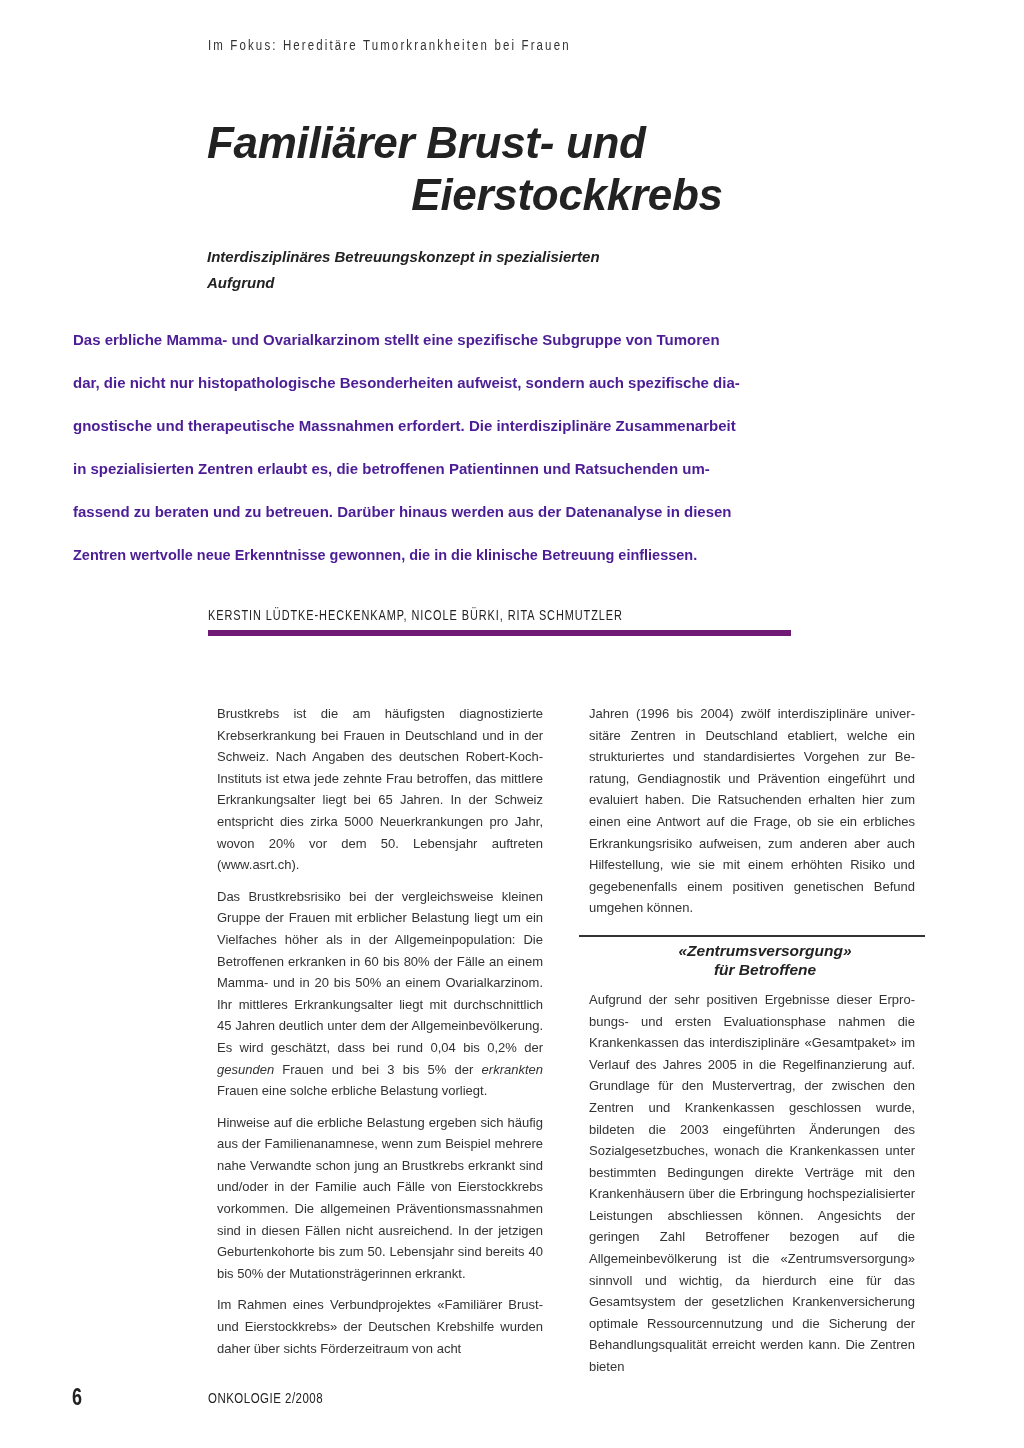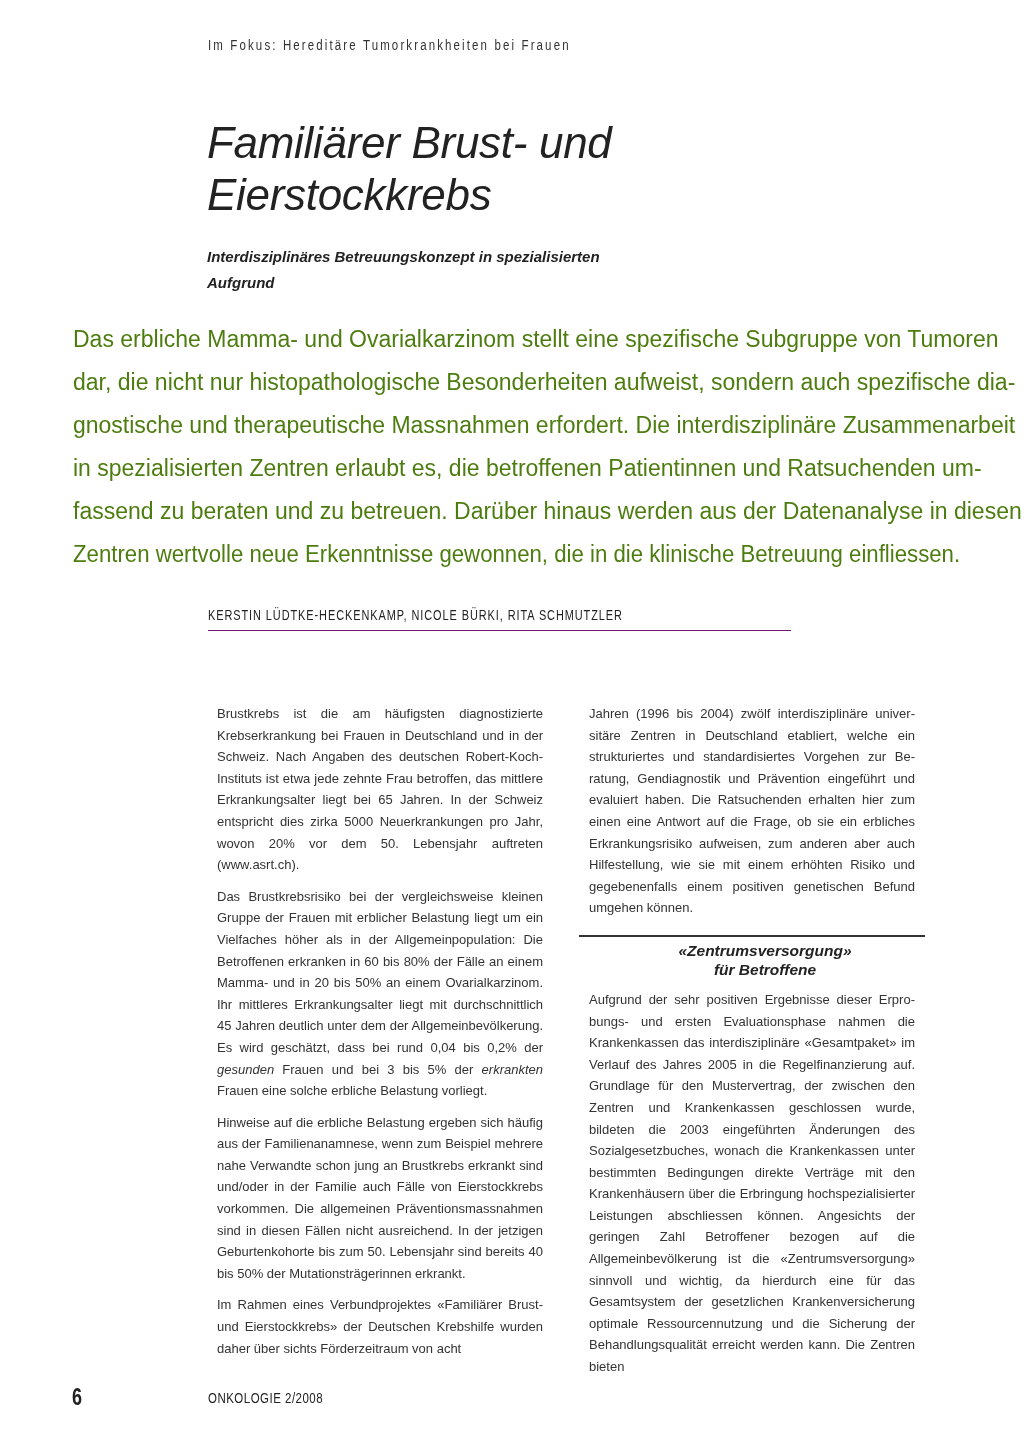--- a/index.html
+++ b/index.html
@@ -4,38 +4,38 @@
 <style>
   html, body { margin: 0; padding: 0; background: #ffffff; }
   body { width: 1024px; height: 1448px; position: relative; overflow: hidden; color: #2b2b2b; }
   .kicker {
     position: absolute; left: 208px; top: 37px;
     font-family: "Liberation Sans", sans-serif; font-size: 14px; letter-spacing: 2.6px;
     color: #333; transform: scaleX(0.82); transform-origin: left top; white-space: nowrap;
   }
   .title {
     position: absolute; left: 207px; top: 117px; width: 720px;
-    font-family: "Liberation Sans", sans-serif; font-style: italic; font-weight: normal;
+    font-family: "Liberation Sans", sans-serif; font-style: italic; font-weight: bold;
     font-size: 44px; line-height: 52px; color: #222; letter-spacing: -0.3px;
   }
   .subtitle {
     position: absolute; left: 207px; top: 244px; width: 720px;
     font-family: "Liberation Sans", sans-serif; font-style: italic; font-weight: bold;
     font-size: 15px; line-height: 26px; color: #222;
   }
   .lead {
     position: absolute; left: 73px; top: 318px; width: 842px;
-    font-family: "Liberation Sans", sans-serif; font-size: 23px; line-height: 43px; color: #4d7c0f;
+    font-family: "Liberation Sans", sans-serif; font-size: 15px; line-height: 43px; color: #4c1d95; font-weight: bold;
   }
   .lead span {
     display: block; white-space: nowrap; transform-origin: left top;
   }
   .authors {
     position: absolute; left: 208px; top: 606px; width: 583px; padding-bottom: 6px;
-    border-bottom: 1px solid #701a75;
+    border-bottom: 6px solid #701a75;
   }
   .authors span {
     display: inline-block; font-family: "Liberation Sans", sans-serif; font-size: 14px;
     letter-spacing: 1.2px; color: #222; transform: scaleX(0.78); transform-origin: left top; white-space: nowrap;
   }
   .col {
     position: absolute; top: 693px; width: 346px;
     font-family: "Liberation Sans", sans-serif; font-size: 13px; line-height: 21.6px; color: #333;
     text-align: justify; hyphens: manual;
   }
@@ -59,21 +59,21 @@
     transform: scaleX(0.82); transform-origin: left top; white-space: nowrap;
   }
 </style>
 </head>
 <body>
 
 <div class="kicker">Im Fokus: Hereditäre Tumorkrankheiten bei Frauen</div>
 
 <h1 class="title" style="margin:0;">
   <span style="display:block;">Familiärer Brust- und</span>
-  <span style="display:block;">Eierstockkrebs</span>
+  <span style="display:block;text-align:center;">Eierstockkrebs</span>
 </h1>
 
 <h2 class="subtitle" style="margin:0;">
   <span style="display:block;">Interdisziplinäres Betreuungskonzept in spezialisierten</span>
   <span style="display:block;">Aufgrund</span>
 </h2>
 
 <div class="lead">
   <span style="transform: scaleX(1);">Das erbliche Mamma- und Ovarialkarzinom stellt eine spezifische Subgruppe von Tumoren</span>
   <span style="transform: scaleX(1);">dar, die nicht nur histopathologische Besonderheiten aufweist, sondern auch spezifische dia-</span>

